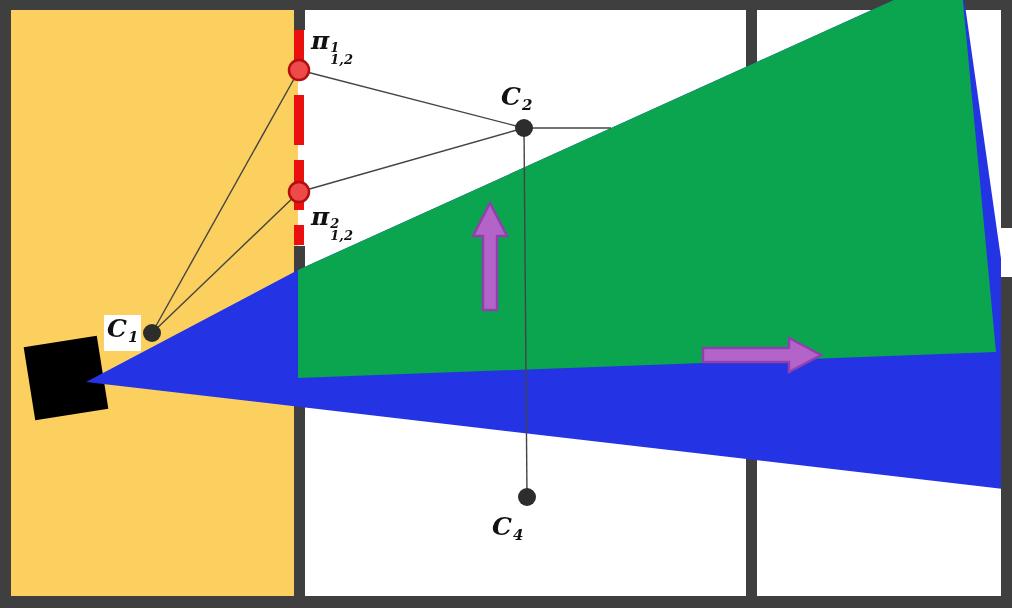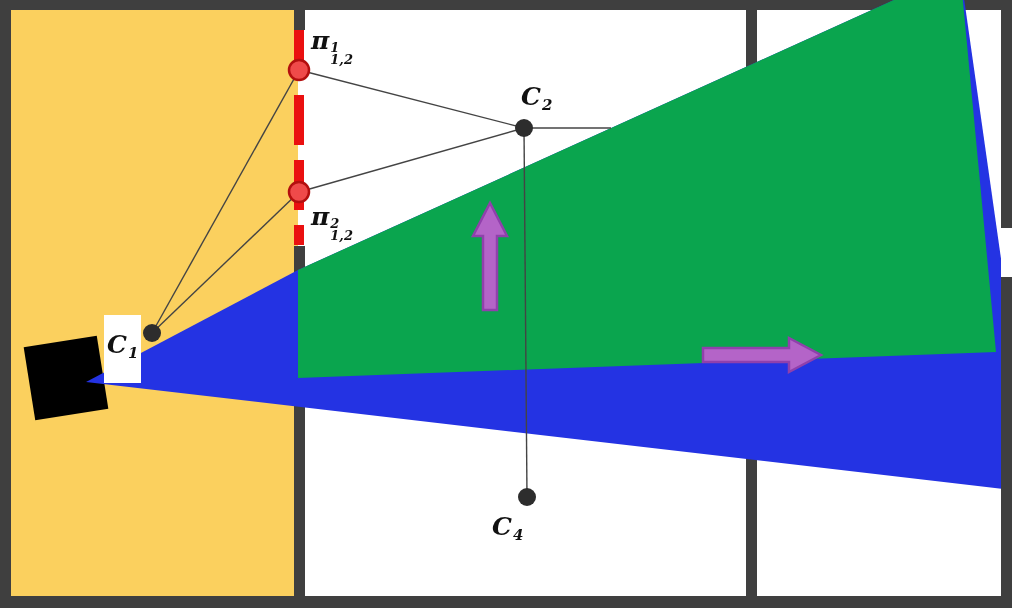--- a/index.html
+++ b/index.html
@@ -1,21 +1,21 @@
 <!DOCTYPE html>
 <html><head>
 <meta charset="utf-8">
 <style>
   html,body{margin:0;padding:0;background:#ffffff;}
   #stage{position:relative;width:1012px;height:608px;overflow:hidden;font-family:"DejaVu Serif",serif;}
   #stage svg{position:absolute;left:0;top:0;display:block;}
   .lbl{position:absolute;font-style:italic;font-weight:bold;color:#111111;font-size:25px;line-height:28px;white-space:nowrap;}
   .lbl .supsub{display:inline-flex;flex-direction:column;align-items:flex-start;font-size:13px;line-height:11.5px;transform:translateY(3px);margin-left:1px;font-weight:bold;}
   .lbl .csub{font-size:15px;vertical-align:-5px;margin-left:1px;}
-  .lbl.boxed{background:#ffffff;padding:16px 3px;}
+  .lbl.boxed{background:#ffffff;padding:0 3px;}
 </style>
 </head>
 <body>
 
 <div id="stage">
 
   <svg width="1012" height="608" viewBox="0 0 1012 608">
 
     <rect x="0" y="0" width="1012" height="608" fill="#ffffff"></rect>
     <rect x="10" y="8" width="288" height="592" fill="#fbd05e"></rect>
@@ -76,21 +76,21 @@
     <span>π</span><span class="supsub">
         <span>2</span>
         <span>1,2</span>
       </span>
   </div>
 
   <div class="lbl boxed" style="left:104px;top:315px">
     <span>C</span><span class="csub">1</span>
   </div>
 
-  <div class="lbl" style="left:521px;top:83px">
+  <div class="lbl" style="left:501px;top:83px">
     <span>C</span><span class="csub">2</span>
   </div>
 
   <div class="lbl" style="left:492px;top:513px">
     <span>C</span><span class="csub">4</span>
   </div>
 
 </div>
 
 </body></html>

